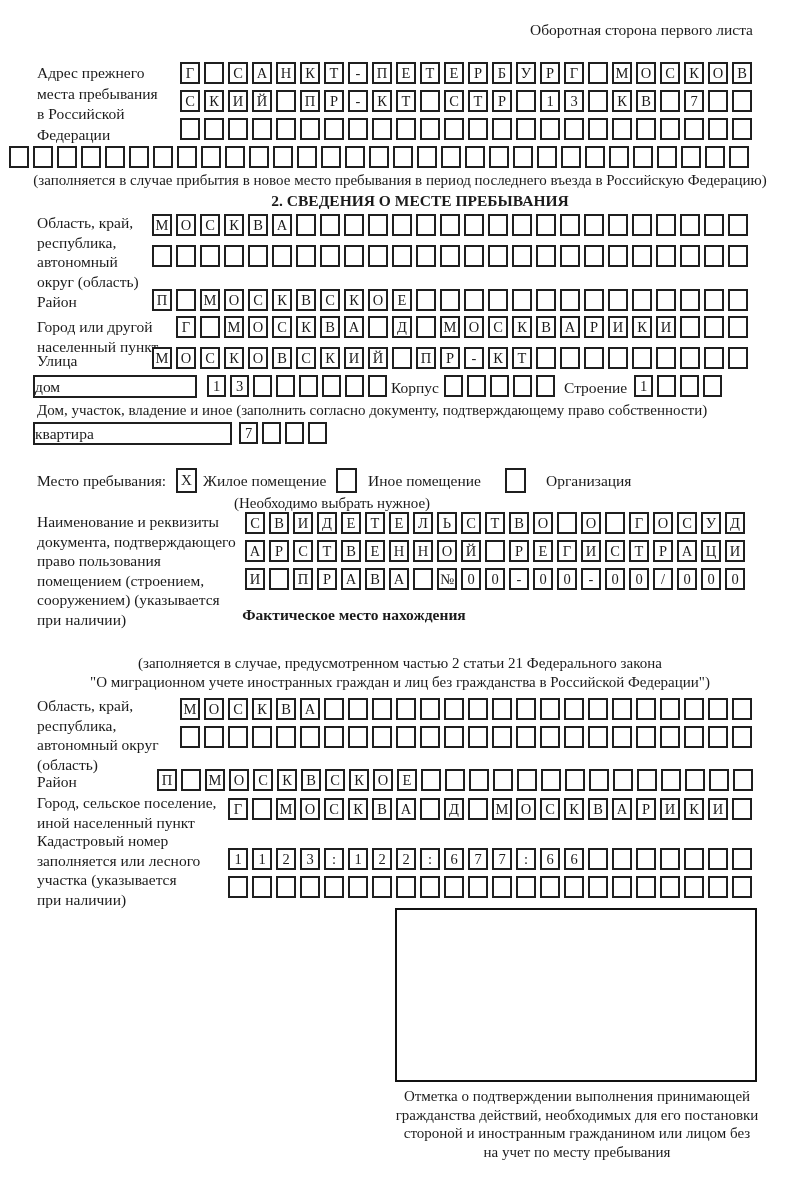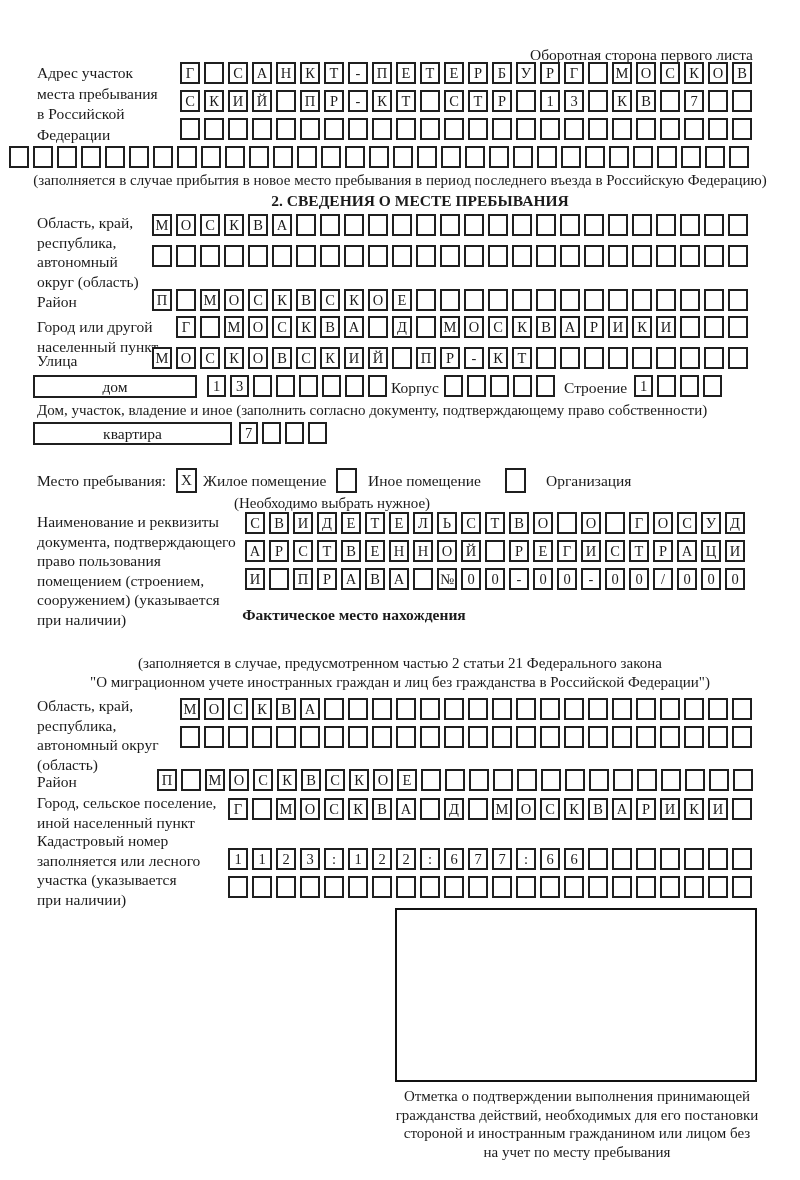--- a/index.html
+++ b/index.html
@@ -15,38 +15,38 @@
   .bold{font-weight:bold;padding-left:20px;}
   .cellrow{position:absolute;height:24px;}
   .cell{
     display:inline-block;box-sizing:border-box;width:20px;height:22px;
     border:2px solid #1f1f1f;margin-right:4px;vertical-align:top;
     font-size:14.5px;line-height:18px;text-align:center;background:#fff;
   }
   .tight .cell{width:19px;margin-right:4px;}
   .wordbox{
     position:absolute;box-sizing:border-box;height:23px;border:2px solid #1f1f1f;
-    text-align:center;font-size:15.5px;line-height:19px;background:#fff;
+    font-size:15.5px;line-height:19px;background:#fff;
   }
   .chk{
     position:absolute;box-sizing:border-box;width:21px;height:25px;
     border:2px solid #1f1f1f;text-align:center;font-size:15px;line-height:21px;background:#fff;
   }
   .bigbox{position:absolute;box-sizing:border-box;border:2px solid #111;background:#fff;}
   .lines div{white-space:nowrap;}
 </style>
 </head>
 <body>
 
 <div class="page">
 
-  <div class="abs lbl" style="left:400px;top:20px;width:353px;text-align:right;margin-top:25px;">Оборотная сторона первого листа</div>
+  <div class="abs lbl" style="left:400px;top:20px;width:353px;text-align:right;">Оборотная сторона первого листа</div>
 
   <div class="abs lbl lines" style="left:37px;top:63px;line-height:20.5px;">
-      <div>Адрес участок</div>
+      <div>Адрес прежнего</div>
       <div>места пребывания</div>
       <div>в Российской</div>
       <div>Федерации</div>
     </div>
   <div class="cellrow" style="left:180px;top:62px;"><span class="cell">Г</span><span class="cell">&nbsp;</span><span class="cell">С</span><span class="cell">А</span><span class="cell">Н</span><span class="cell">К</span><span class="cell">Т</span><span class="cell">-</span><span class="cell">П</span><span class="cell">Е</span><span class="cell">Т</span><span class="cell">Е</span><span class="cell">Р</span><span class="cell">Б</span><span class="cell">У</span><span class="cell">Р</span><span class="cell">Г</span><span class="cell">&nbsp;</span><span class="cell">М</span><span class="cell">О</span><span class="cell">С</span><span class="cell">К</span><span class="cell">О</span><span class="cell">В</span></div>
   <div class="cellrow" style="left:180px;top:90px;"><span class="cell">С</span><span class="cell">К</span><span class="cell">И</span><span class="cell">Й</span><span class="cell">&nbsp;</span><span class="cell">П</span><span class="cell">Р</span><span class="cell">-</span><span class="cell">К</span><span class="cell">Т</span><span class="cell">&nbsp;</span><span class="cell">С</span><span class="cell">Т</span><span class="cell">Р</span><span class="cell">&nbsp;</span><span class="cell">1</span><span class="cell">3</span><span class="cell">&nbsp;</span><span class="cell">К</span><span class="cell">В</span><span class="cell">&nbsp;</span><span class="cell">7</span><span class="cell">&nbsp;</span><span class="cell">&nbsp;</span></div>
   <div class="cellrow" style="left:180px;top:118px;"><span class="cell">&nbsp;</span><span class="cell">&nbsp;</span><span class="cell">&nbsp;</span><span class="cell">&nbsp;</span><span class="cell">&nbsp;</span><span class="cell">&nbsp;</span><span class="cell">&nbsp;</span><span class="cell">&nbsp;</span><span class="cell">&nbsp;</span><span class="cell">&nbsp;</span><span class="cell">&nbsp;</span><span class="cell">&nbsp;</span><span class="cell">&nbsp;</span><span class="cell">&nbsp;</span><span class="cell">&nbsp;</span><span class="cell">&nbsp;</span><span class="cell">&nbsp;</span><span class="cell">&nbsp;</span><span class="cell">&nbsp;</span><span class="cell">&nbsp;</span><span class="cell">&nbsp;</span><span class="cell">&nbsp;</span><span class="cell">&nbsp;</span><span class="cell">&nbsp;</span></div>
   <div class="cellrow" style="left:9px;top:146px;"><span class="cell">&nbsp;</span><span class="cell">&nbsp;</span><span class="cell">&nbsp;</span><span class="cell">&nbsp;</span><span class="cell">&nbsp;</span><span class="cell">&nbsp;</span><span class="cell">&nbsp;</span><span class="cell">&nbsp;</span><span class="cell">&nbsp;</span><span class="cell">&nbsp;</span><span class="cell">&nbsp;</span><span class="cell">&nbsp;</span><span class="cell">&nbsp;</span><span class="cell">&nbsp;</span><span class="cell">&nbsp;</span><span class="cell">&nbsp;</span><span class="cell">&nbsp;</span><span class="cell">&nbsp;</span><span class="cell">&nbsp;</span><span class="cell">&nbsp;</span><span class="cell">&nbsp;</span><span class="cell">&nbsp;</span><span class="cell">&nbsp;</span><span class="cell">&nbsp;</span><span class="cell">&nbsp;</span><span class="cell">&nbsp;</span><span class="cell">&nbsp;</span><span class="cell">&nbsp;</span><span class="cell">&nbsp;</span><span class="cell">&nbsp;</span><span class="cell">&nbsp;</span></div>
   <div class="abs cap ctr" style="left:0;top:172px;width:800px;">(заполняется в случае прибытия в новое место пребывания в период последнего въезда в Российскую Федерацию)</div>
 

